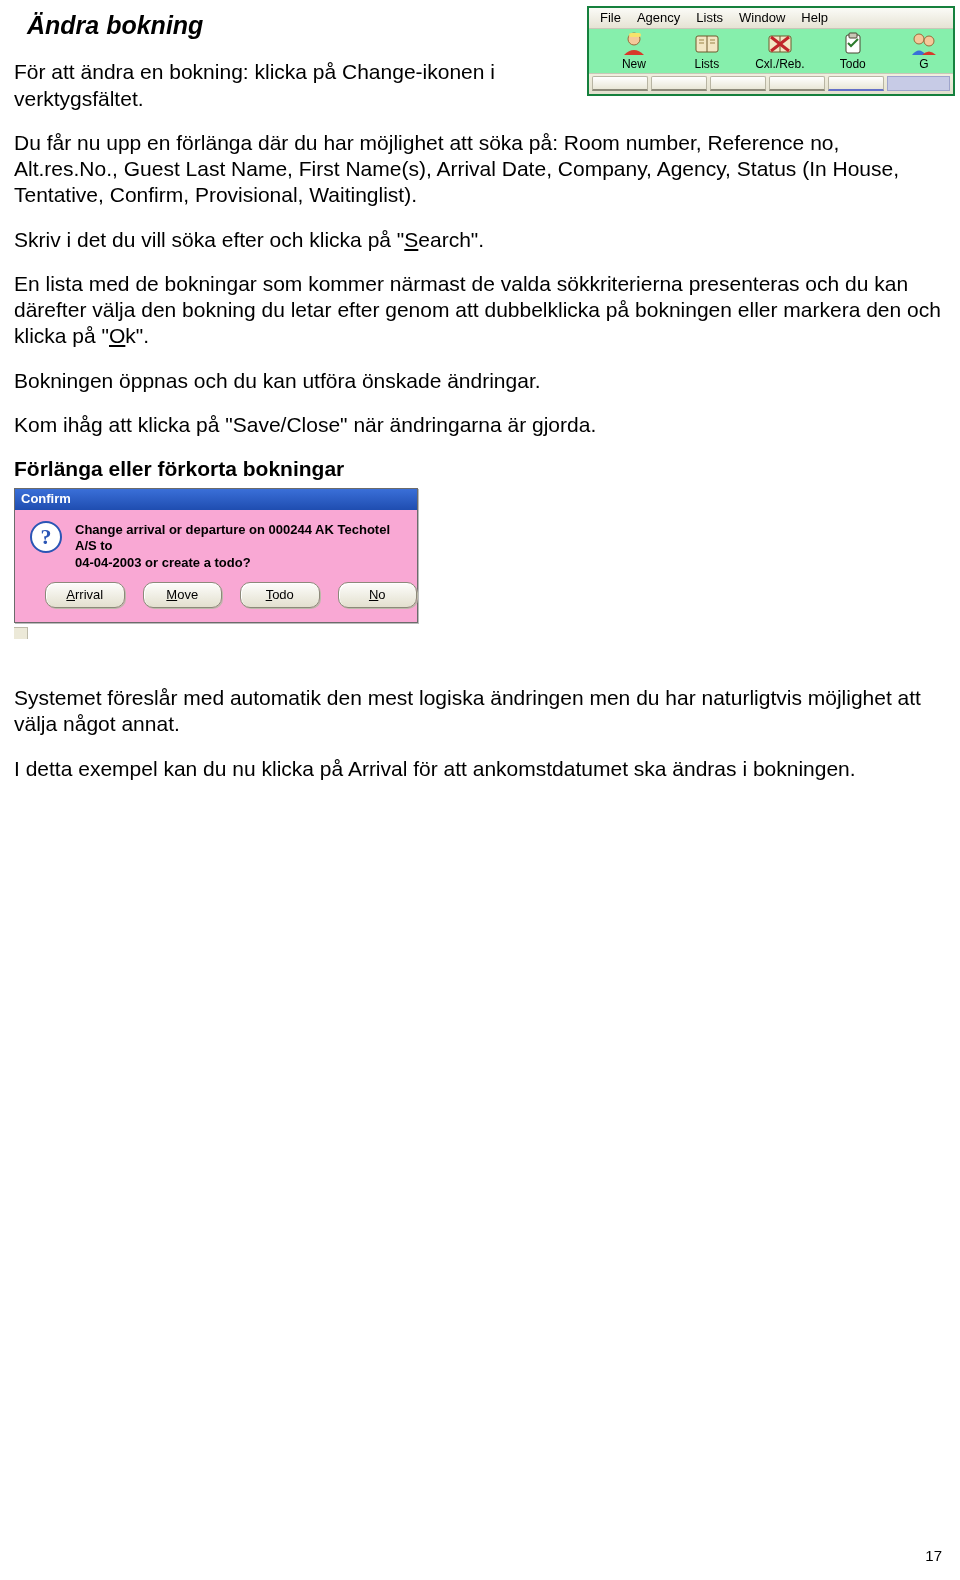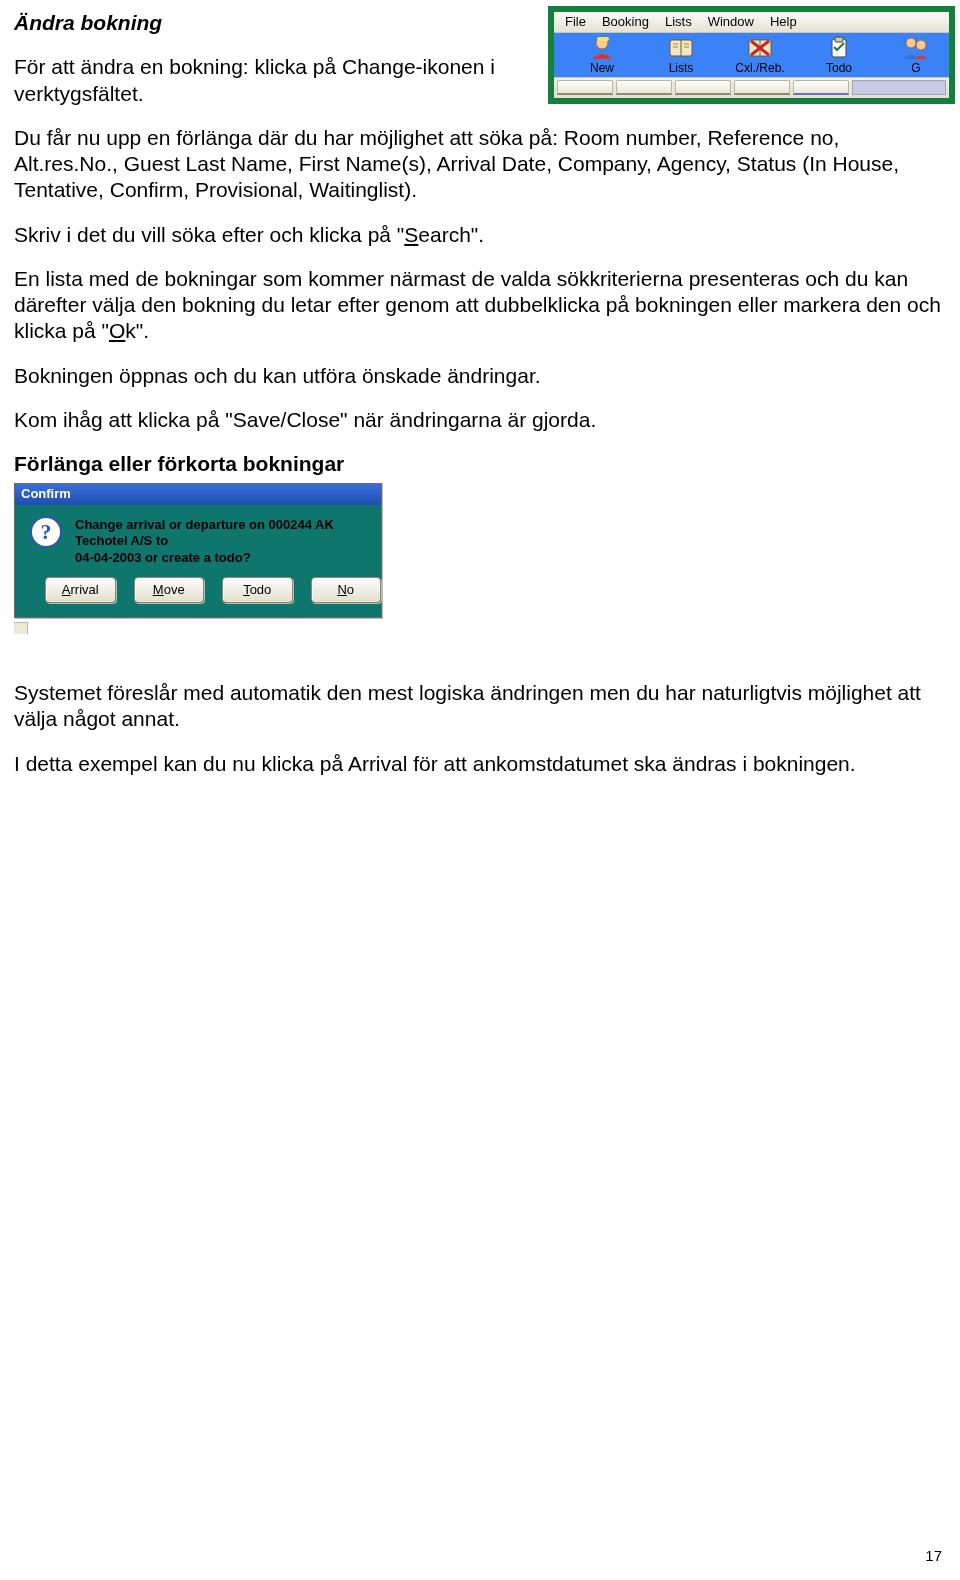--- a/index.html
+++ b/index.html
@@ -9,38 +9,38 @@
     width: 960px;
     font-family: Arial, Helvetica, sans-serif;
     font-size: 21px;
     line-height: 1.25;
     color: #000;
     background: #fff;
     position: relative;
     min-height: 1580px;
   }
   h1 {
-    font-size: 21px;
+    font-size: 25px;
     font-style: italic;
     font-weight: bold;
-    margin: 0 0 18px 0;
+    margin: 0 0 18px 13px;
   }
   p { margin: 0 0 18px 0; }
   .u { text-decoration: underline; }
   .b { font-weight: bold; }
   .nowrap-block { max-width: 610px; }
 
   
   .app-toolbar {
     position: absolute;
     top: 6px;
     right: 5px;
-    width: 407px;
-    border: 6px solid #15803d;
-    background: #3b82f6;
+    width: 368px;
+    border: 2px solid #15803d;
+    background: #86efac;
     font-family: Tahoma, Arial, sans-serif;
     font-size: 13px;
     color: #000;
   }
   .menubar {
     display: flex;
     gap: 2px;
     padding: 1px 4px;
     border-bottom: 1px solid #c9c6b8;
     background: linear-gradient(#fbfbf7,#e6e3d4);
@@ -73,23 +73,23 @@
     background: linear-gradient(#fff,#e9e7d7);
     border: 1px solid #b8b5a3;
     border-bottom: 2px solid #8d8a7a;
     border-radius: 2px 2px 0 0;
   }
   .tab.active { border-bottom: 2px solid #6470c8; }
   .tabstrip .spacer { flex:1; background:#c7cbe6; border:1px solid #9ea4cc; }
 
   
   .confirm {
-    width: 368px;
+    width: 404px;
     border: 1px solid #6b6b6b;
-    background: #0f766e;
+    background: #f9a8d4;
     font-family: Tahoma, Arial, sans-serif;
     font-size: 13px;
     margin: 2px 0 12px 0;
     box-shadow: 1px 1px 0 #bbb;
   }
   .confirm .titlebar {
     background: linear-gradient(#3a6fd8,#1f4db0);
     color: #fff;
     padding: 2px 6px;
     font-weight: bold;
@@ -108,21 +108,21 @@
   .btnrow {
     display: flex;
     gap: 18px;
     padding: 4px 0 14px 30px;
   }
   .winbtn {
     width: 82px;
     height: 26px;
     background: linear-gradient(#fdfdfb,#e3e0cf);
     border: 1px solid #8c8a7a;
-    border-radius: 4px;
+    border-radius: 10px;
     box-shadow: inset 1px 1px 0 #fff, 1px 1px 0 #bcb9a9;
     font: 13px Tahoma, Arial, sans-serif;
     text-align: center;
     line-height: 24px;
     position: relative;
   }
   .winbtn .mn { text-decoration: underline; }
   .corner {
     position: absolute;
     left: 0; bottom: -4px;
@@ -141,21 +141,21 @@
 </style>
 </head>
 <body>
 
 
 
 
 <div class="app-toolbar">
   <div class="menubar">
     <span>File</span>
-    <span>Booking</span>
+    <span>Agency</span>
     <span>Lists</span>
     <span>Window</span>
     <span>Help</span>
   </div>
   <div class="iconrow">
     <div class="ticon">
       <svg width="30" height="26">
         <circle cx="15" cy="8" r="6" fill="#f6c89a" stroke="#9a6a3a"></circle>
         <path d="M5 24 Q15 14 25 24 Z" fill="#d8392a"></path>
         <rect x="10" y="2" width="12" height="4" fill="#f7e36b" rx="2"></rect>

